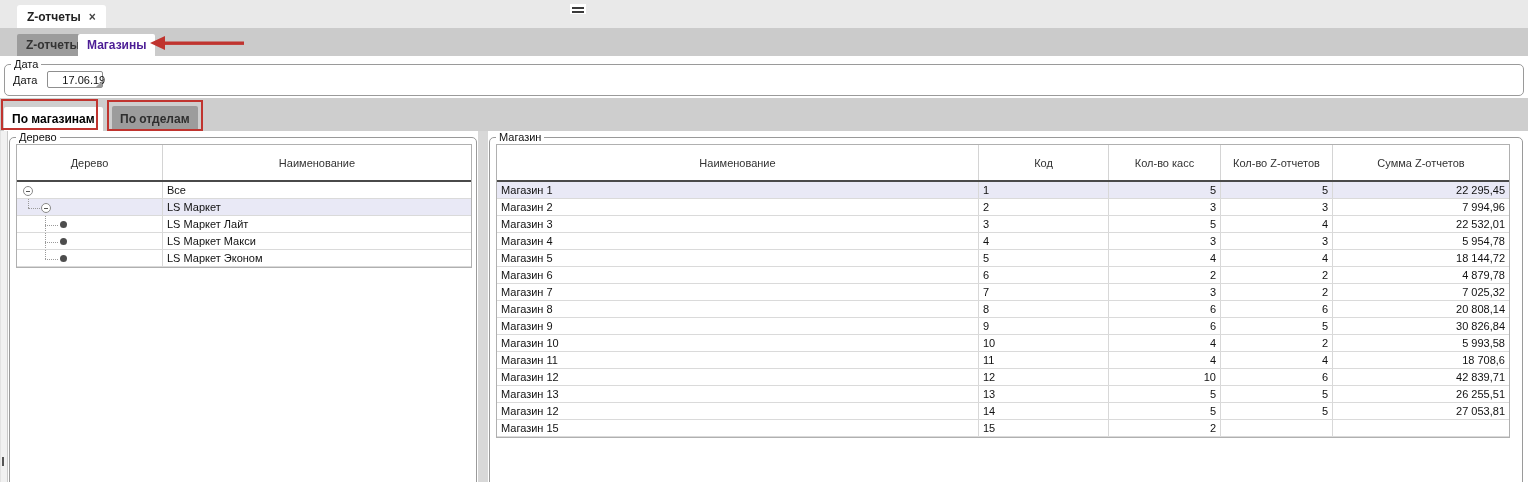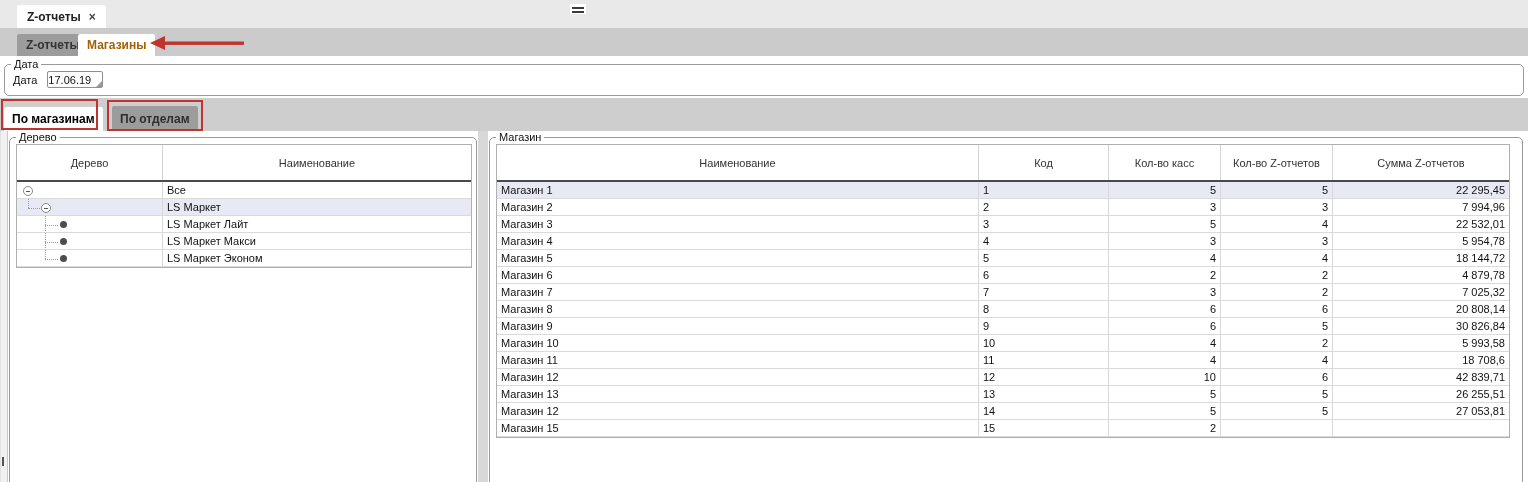--- a/index.html
+++ b/index.html
@@ -15,32 +15,32 @@
               padding:0 10px; font-weight:bold; font-size:12px; color:#222; cursor:default; }
   .main-tab .close { font-weight:bold; color:#444; font-size:12px; line-height:10px; cursor:pointer; }
   .grip { position:absolute; left:570px; top:4px; width:16px; height:10px; background:#fff; padding:2px 1px; }
   .grip i { display:block; height:2px; background:#3a3a3a; margin:1px 1px 2px 1px; }
 
   
   .tabstrip { height:28px; background:#cbcbcb; position:relative; flex:none; }
   .tab { position:absolute; bottom:0; height:22px; display:flex; align-items:center;
          padding:0 9px; font-weight:bold; font-size:12px; border-radius:2px 2px 0 0; cursor:pointer; }
   .tab.inactive { left:17px; background:#9c9c9c; color:#333; }
-  .tab.active   { left:78px; background:#ffffff; color:#a16207; }
+  .tab.active   { left:78px; background:#ffffff; color:#4c1d95; }
   .anno-arrow { position:absolute; left:150px; top:6px; width:94px; height:18px; }
 
   
   .date-row { height:42px; background:#fff; flex:none; position:relative; }
   fieldset { border:1px solid #9a9a9a; border-radius:5px; background:#fff; }
   legend { font-size:11px; color:#111; padding:0 3px; margin-left:6px; }
   .date-fs { position:absolute; left:4px; right:4px; top:2px; height:38px; }
   .date-fs .inner { display:flex; align-items:center; gap:10px; padding:1px 0 0 8px; }
   .date-input { position:relative; width:56px; height:17px; border:1px solid #8f8f8f;
                 border-radius:2px; background:#fff; display:flex; align-items:center;
-                padding-left:0; cursor:text; }
+                padding-left:14px; cursor:text; }
   .date-input .notch { position:absolute; right:0; bottom:0; width:0; height:0;
                 border-left:6px solid transparent; border-bottom:6px solid #9a9a9a; }
 
   
   .btnrow { height:33px; background:#cecece; flex:none; position:relative; }
   .vtab { position:absolute; bottom:0; height:24px; display:flex; align-items:center;
           padding:0 8px; font-weight:bold; font-size:12px; border-radius:2px 2px 0 0; cursor:pointer; }
   .vtab.active { left:4px; background:#fff; color:#000; }
   .vtab.inactive { left:112px; background:#9c9c9c; color:#2e2e2e; height:25px; }
   .anno-box { position:absolute; border:2px solid #c0342f; background:transparent; pointer-events:none; }

